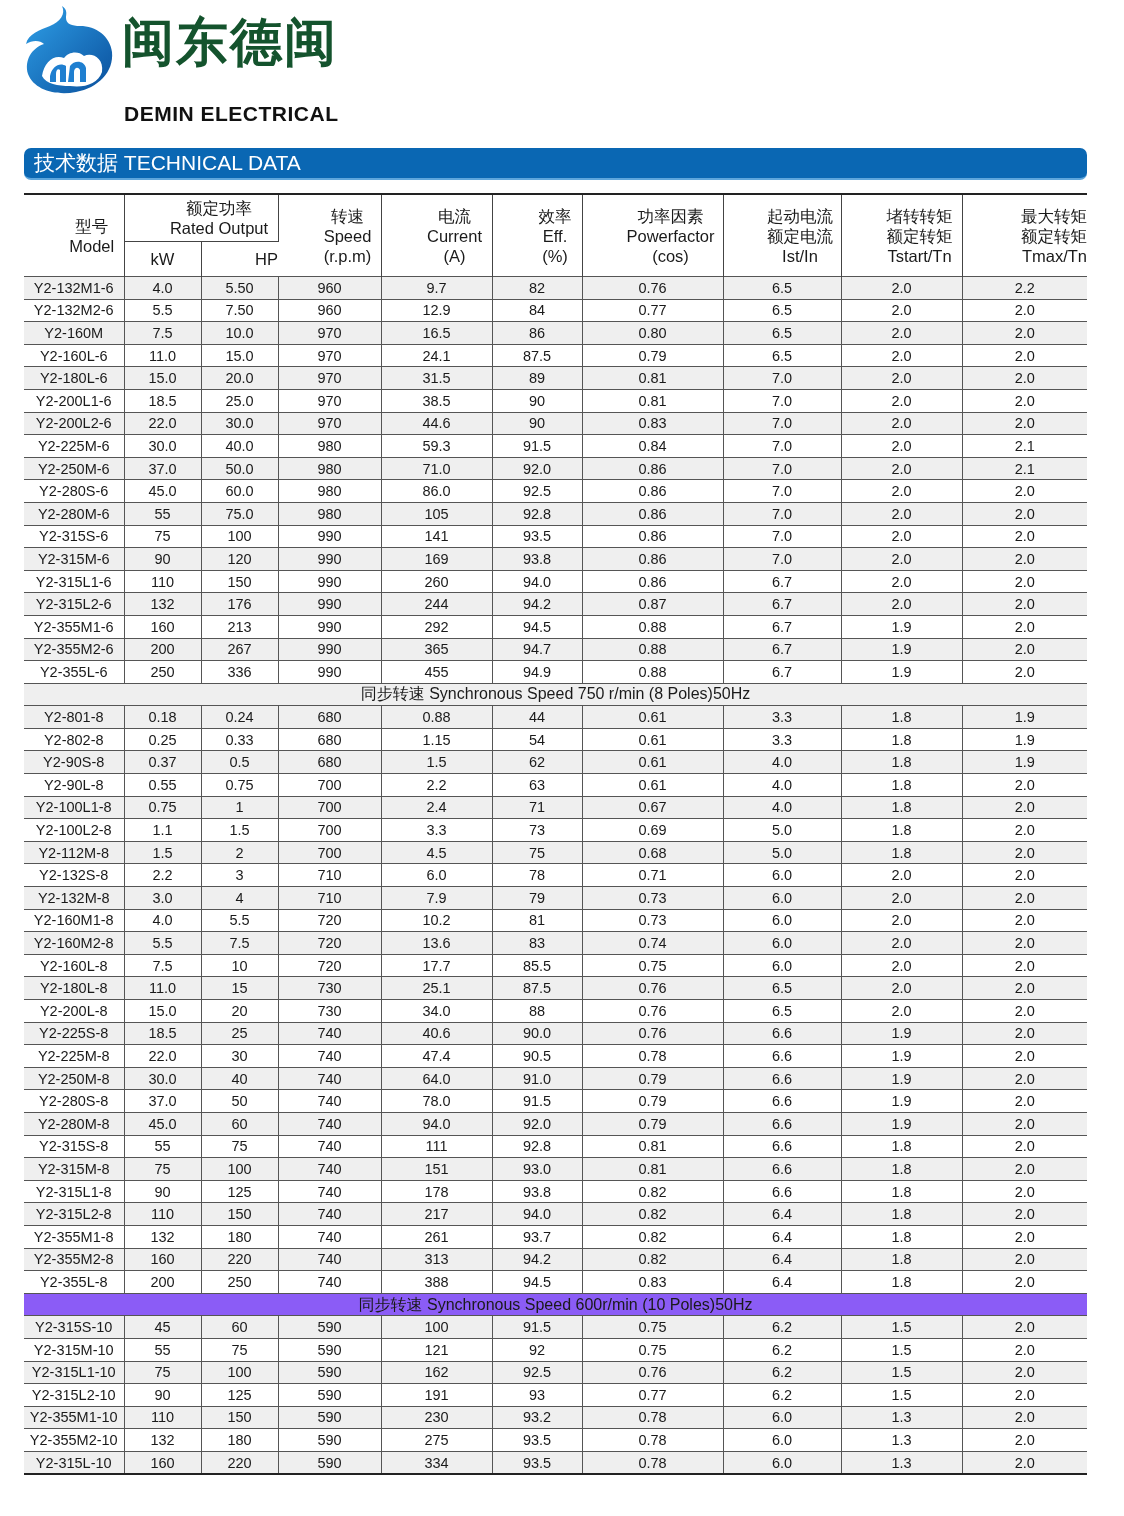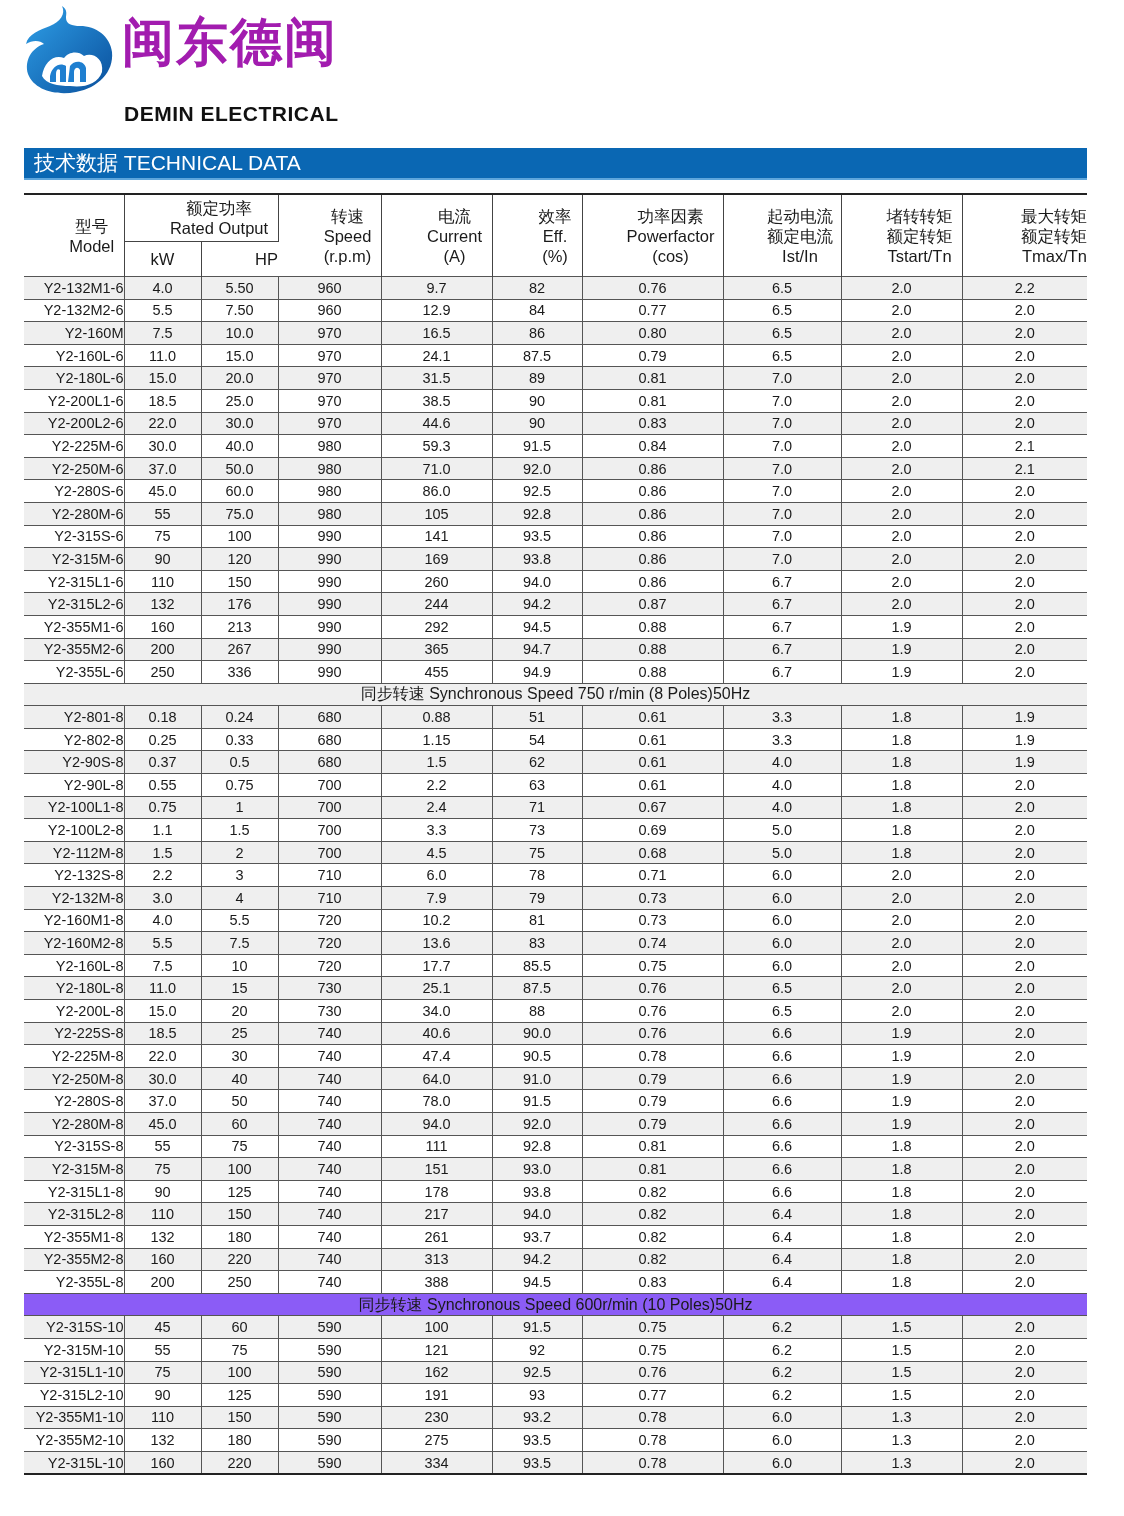--- a/index.html
+++ b/index.html
@@ -1,36 +1,36 @@
 <!DOCTYPE html>
 <html><head>
 <meta charset="utf-8">
 <style>
   html, body { margin: 0; padding: 0; background: #ffffff; }
   body { width: 1124px; height: 1516px; position: relative; font-family: "Liberation Sans", sans-serif; color: #1a1a1a; overflow: hidden; }
   .logo { position: absolute; left: 22px; top: 4px; width: 360px; height: 92px; }
   .logo-mark { position: absolute; left: 0; top: 0; width: 96px; height: 92px; }
-  .logo-cn { position: absolute; left: 100px; top: 8px; font-family: "DejaVu Sans", sans-serif; font-weight: bold; font-size: 52px; letter-spacing: 2px; color: #a21caf; line-height: 60px; }
+  .logo-cn { position: absolute; left: 100px; top: 8px; font-family: "DejaVu Sans", sans-serif; font-weight: bold; font-size: 52px; letter-spacing: 2px; color: #14532d; line-height: 60px; }
   .logo-en { position: absolute; left: 102px; top: 66px; font-family: "Liberation Sans", sans-serif; font-weight: bold; font-size: 21px; letter-spacing: 0.5px; color: #111; line-height: 24px; margin-top: 32px; }
-  .section-bar { position: absolute; left: 24px; top: 148px; width: 1063px; height: 30px; background: #0a67b3; border-bottom: 2px solid #5ea6dc; }
+  .section-bar { position: absolute; left: 24px; top: 148px; width: 1063px; height: 30px; background: #0a67b3; border-bottom: 2px solid #5ea6dc; border-radius: 7px; }
   .section-title { position: absolute; left: 10px; top: 3px; color: #ffffff; font-size: 21px; line-height: 24px; }
   .table-wrap { position: absolute; left: 24px; top: 193px; width: 1063px; }
   table { border-collapse: collapse; width: 1063px; table-layout: fixed; font-size: 14.5px; }
   th, td { text-align: center; padding: 0; }
   thead th { font-weight: normal; font-size: 16.5px; line-height: 20px; border-right: 1px solid #444; }
   thead tr.h1 th { border-top: 2px solid #222; }
   thead th:last-child { border-right: none; text-align: right; }
   thead tr.h2 th { height: 34px; border-top: 1px solid #444; }
   tbody td { height: 21.6px; line-height: 20px; border-top: 1px solid #555; border-right: 1px solid #555; }
   tbody td:last-child { border-right: none; }
   tbody tr.alt td { background: #efefef; }
   tbody tr.band td { background: #efefef; border-right: none; text-align: center; font-size: 16px; }
   tbody tr.band.white td { background: #8b5cf6; }
   tbody tr.last td { border-bottom: 2px solid #222; }
-  tbody td.model { text-align: right; }
+  tbody td.model { text-align: center; }
   .hdr-line { display: block; padding-left: 36px; }
 </style>
 </head>
 <body>
 
 <div class="logo">
   <svg class="logo-mark" viewBox="0 0 96 92">
     <defs>
       <linearGradient id="lg1" x1="0" y1="0" x2="1" y2="1">
         <stop offset="0" stop-color="#2fa0e8"></stop>
@@ -334,21 +334,21 @@
         </tr>
         <tr class="band">
           <td colspan="10">同步转速 Synchronous Speed 750 r/min (8 Poles)50Hz</td>
         </tr>
         <tr class="alt">
           <td class="model">Y2-801-8</td>
           <td>0.18</td>
           <td>0.24</td>
           <td>680</td>
           <td>0.88</td>
-          <td>51</td>
+          <td>44</td>
           <td>0.61</td>
           <td>3.3</td>
           <td>1.8</td>
           <td>1.9</td>
         </tr>
         <tr>
           <td class="model">Y2-802-8</td>
           <td>0.25</td>
           <td>0.33</td>
           <td>680</td>

